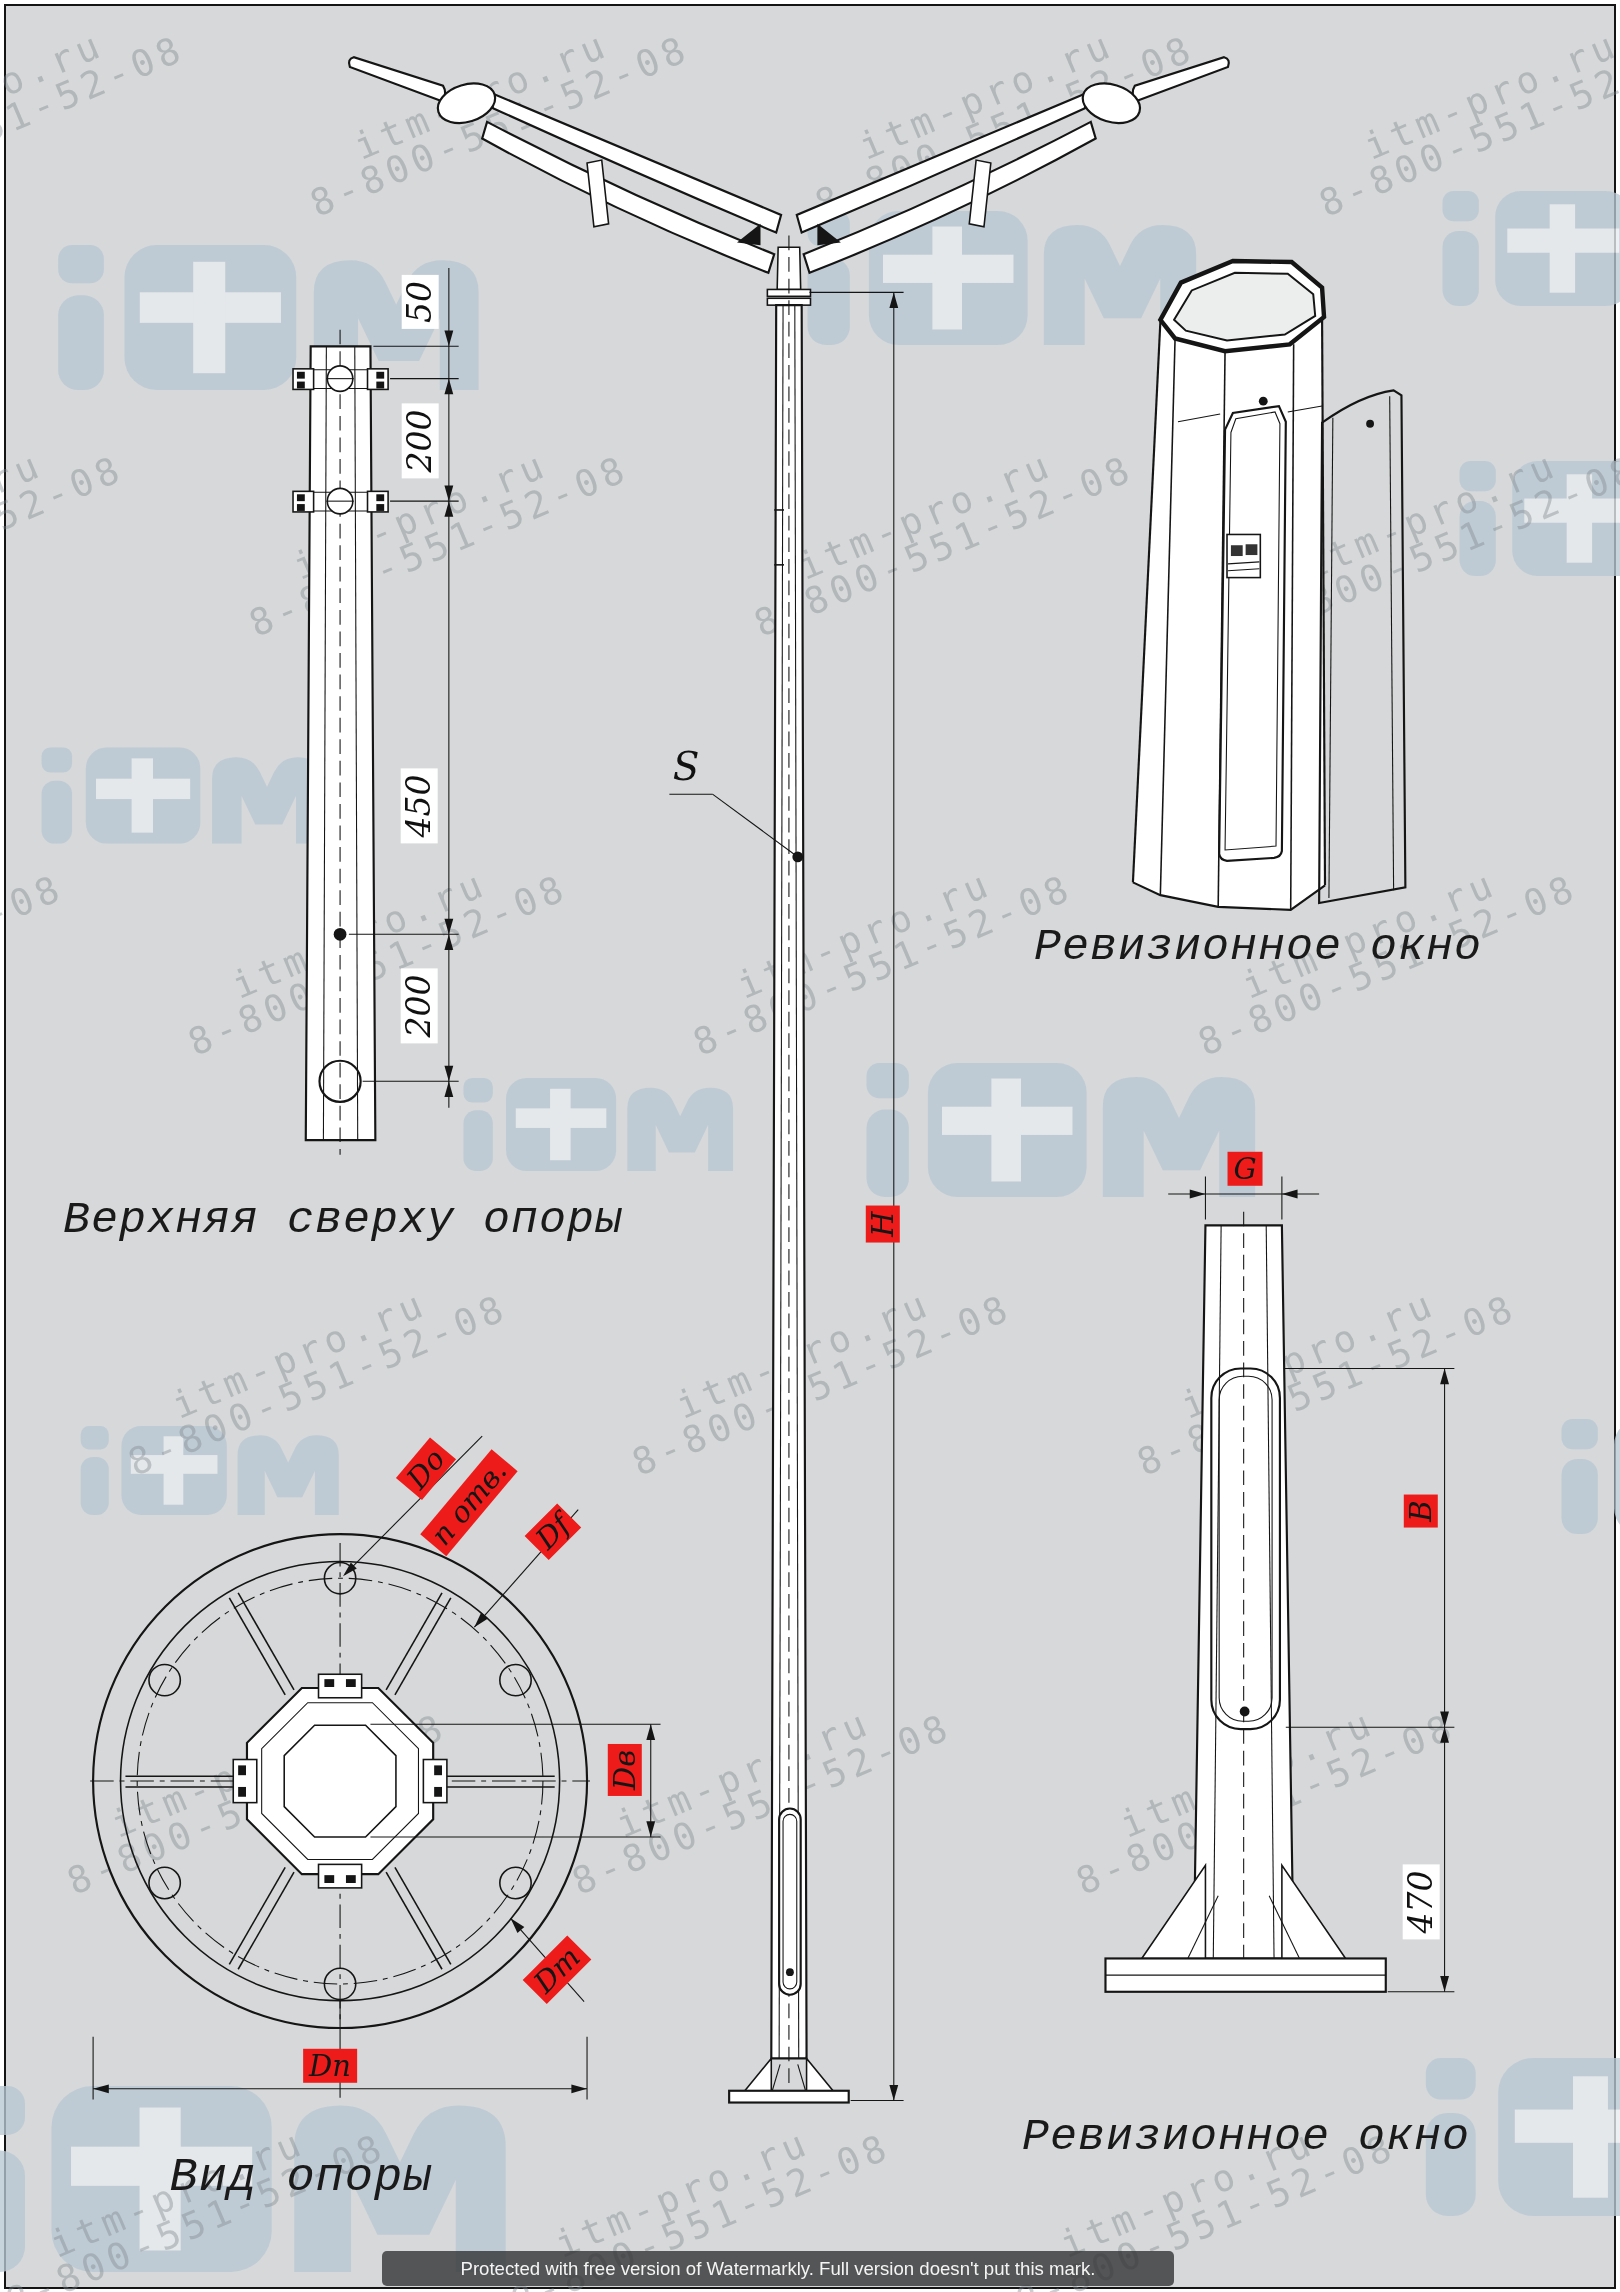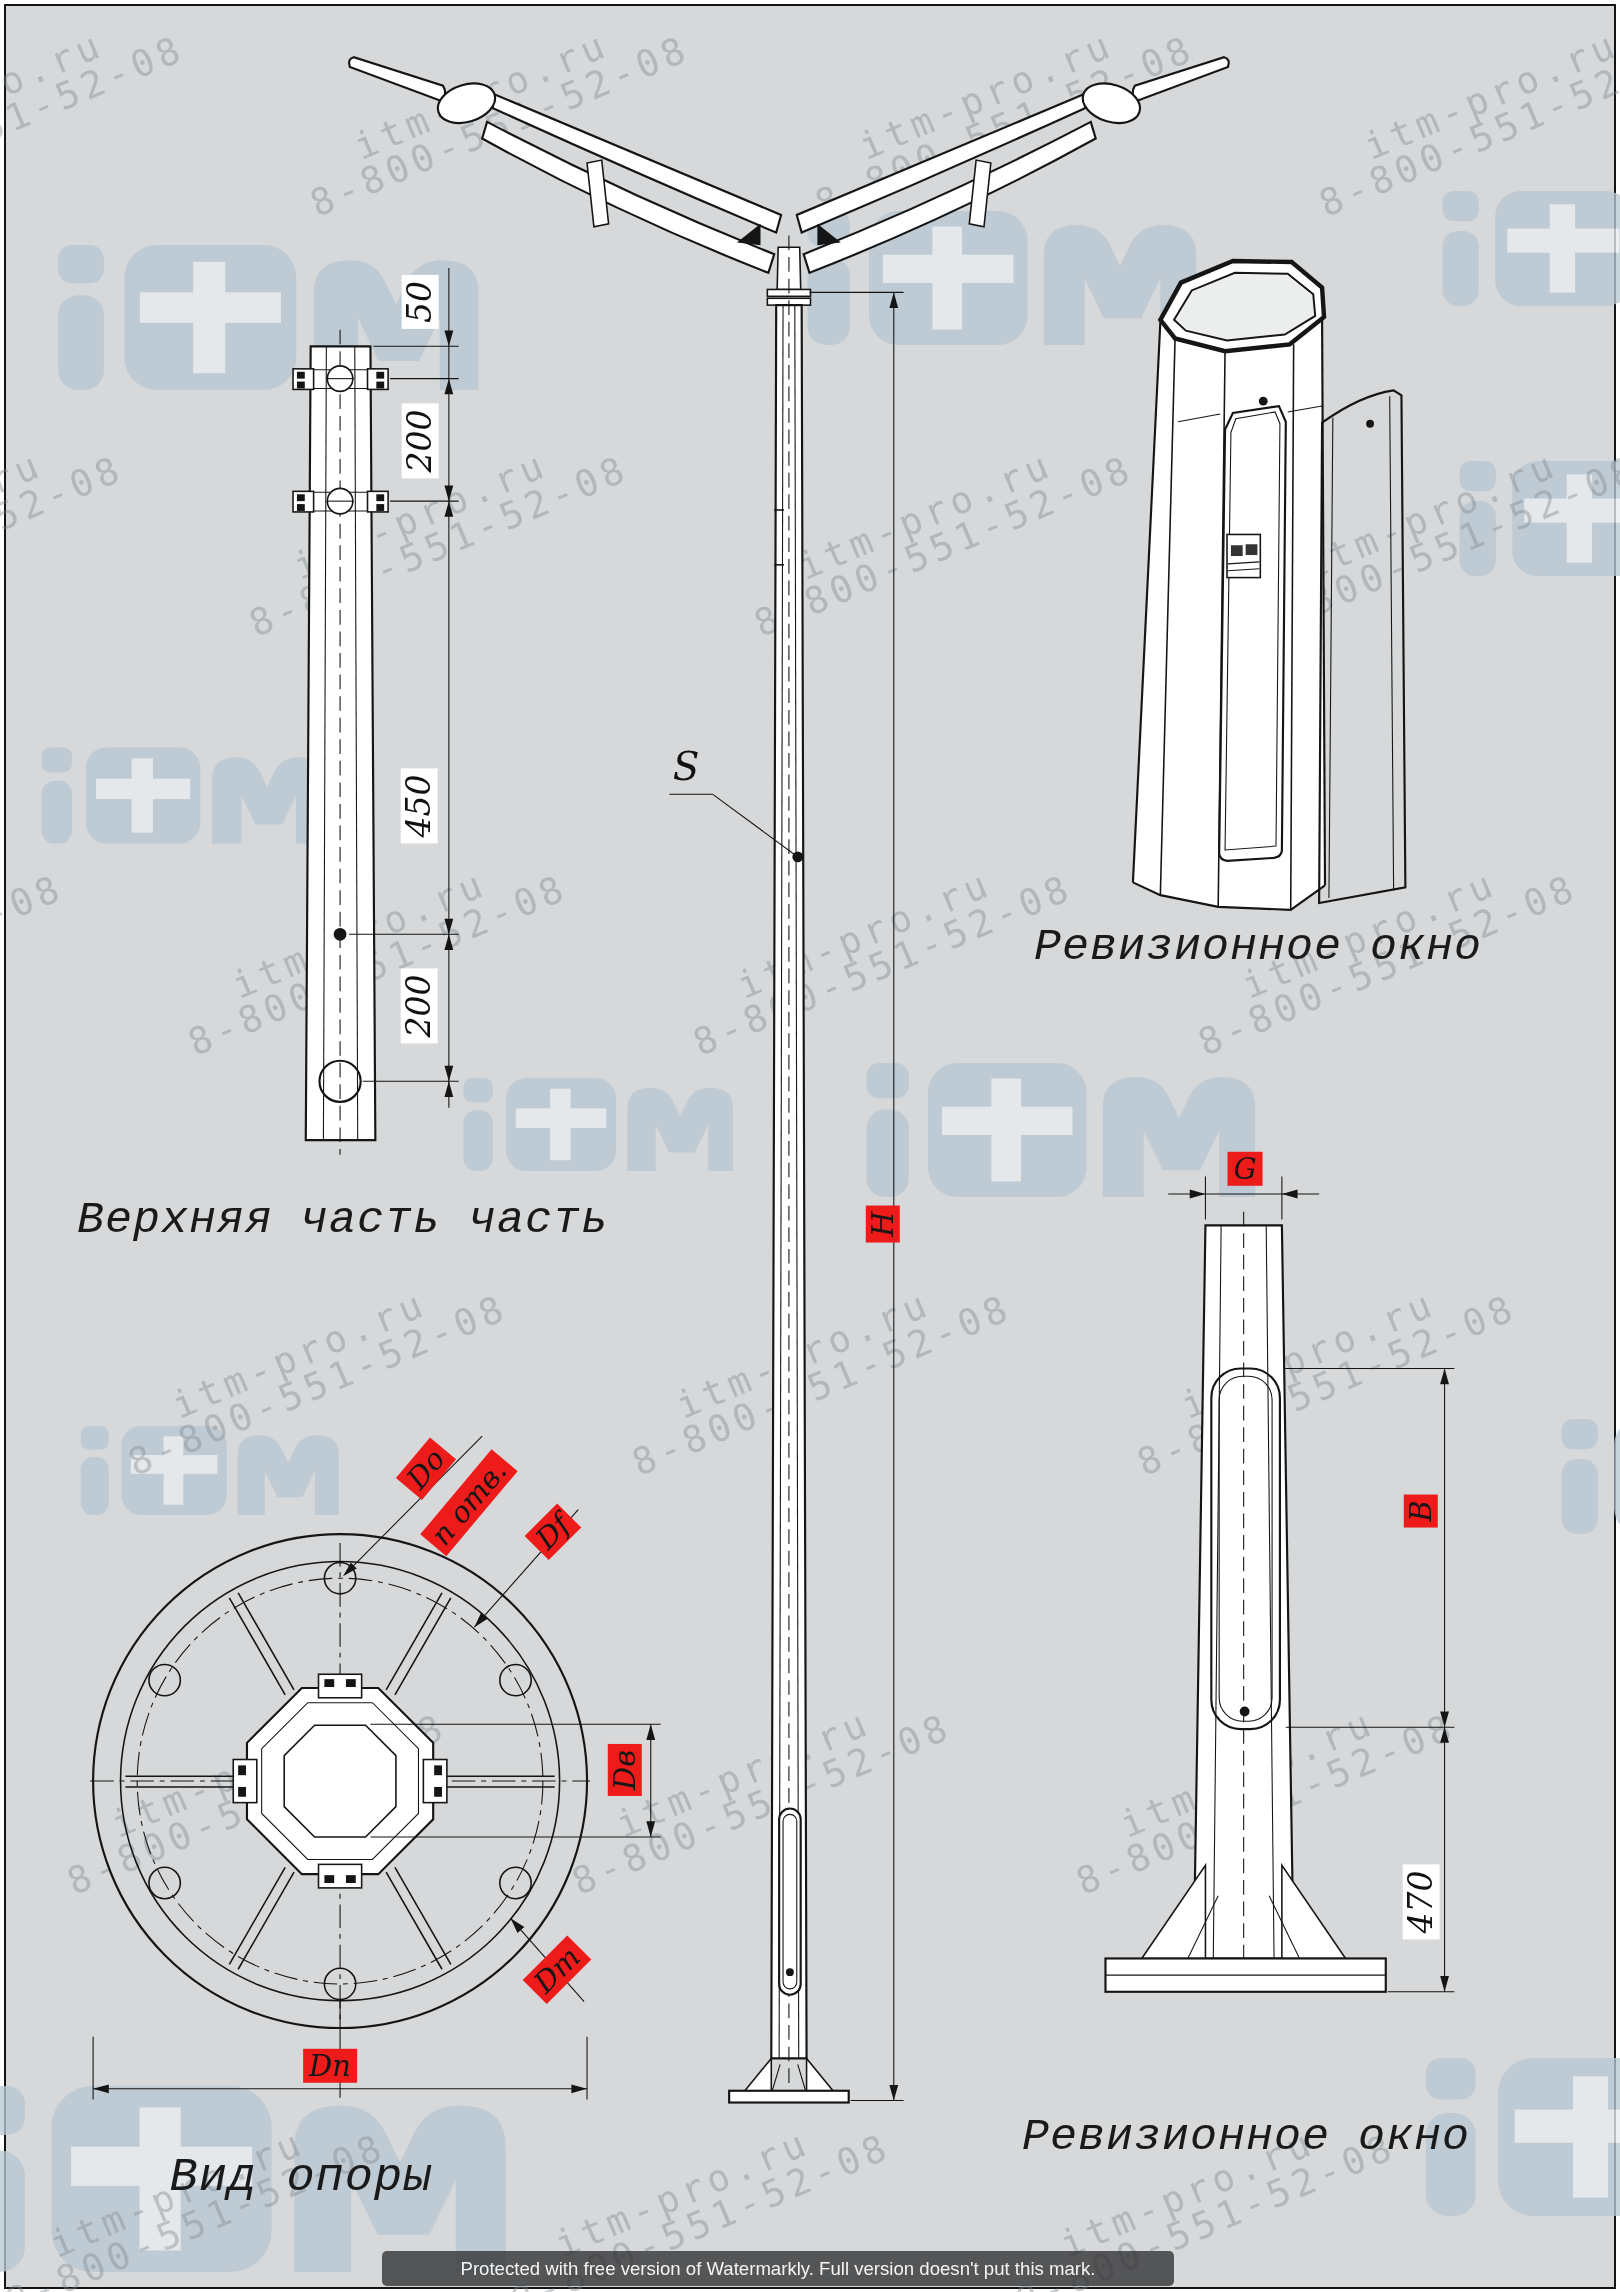--- a/index.html
+++ b/index.html
@@ -352,21 +352,21 @@
       <polygon class="blk" points="1474,1762 1469.5,1746 1478.5,1746"></polygon>
       <polygon class="blk" points="1474,1762 1469.5,1778 1478.5,1778"></polygon>
       <polygon class="blk" points="1474,2032 1469.5,2016 1478.5,2016"></polygon>
     </g>
   </svg>
 
   <div class="lbl dimnum r90" style="left:420px;top:302px">50</div>
   <div class="lbl dimnum r90" style="left:420px;top:441px">200</div>
   <div class="lbl dimnum r90" style="left:419px;top:806px">450</div>
   <div class="lbl dimnum r90" style="left:419px;top:1006px">200</div>
-  <div class="lbl caption" style="left:343px;top:1221px">Верхняя часть часть</div>
+  <div class="lbl caption" style="left:343px;top:1221px">Верхняя сверху опоры</div>
 
   <div class="lbl slabel" style="left:686px;top:767px">S</div>
   <div class="lbl redtag r90" style="left:883px;top:1224px">H</div>
 
   <div class="lbl caption" style="left:1258px;top:948px">Ревизионное окно</div>
 
   <div class="lbl redtag r50" style="left:426px;top:1469px">Dо</div>
   <div class="lbl redtag r50" style="left:469px;top:1503px">п отв.</div>
   <div class="lbl redtag r45" style="left:553px;top:1532px">Df</div>
   <div class="lbl redtag r90" style="left:625px;top:1770px">Dв</div>

